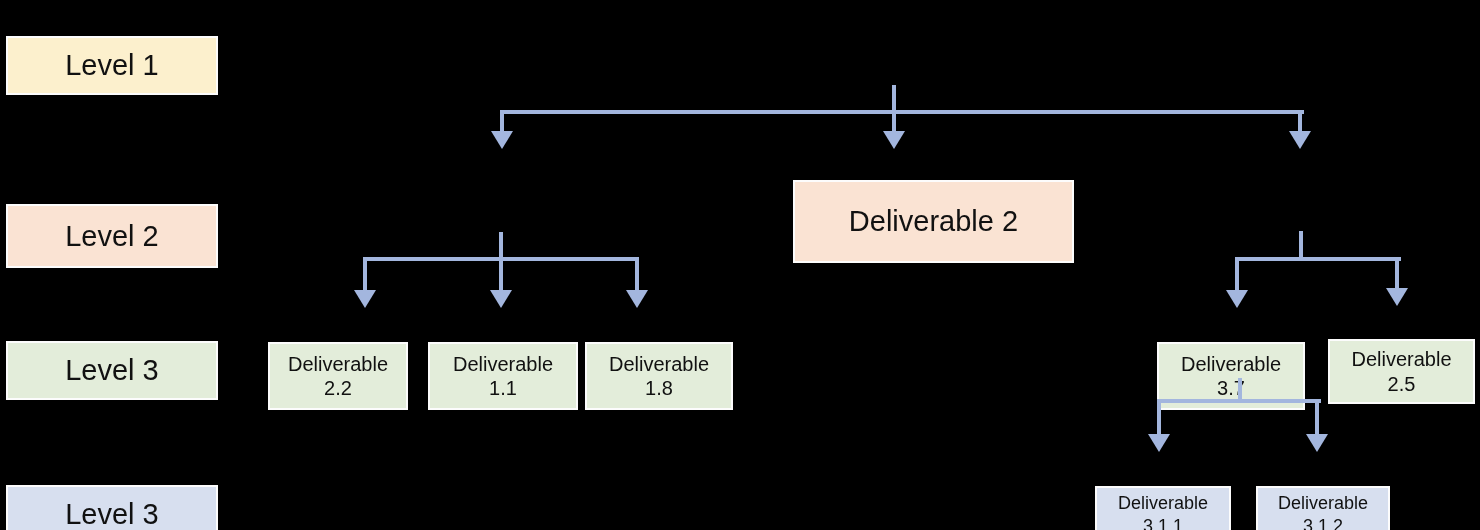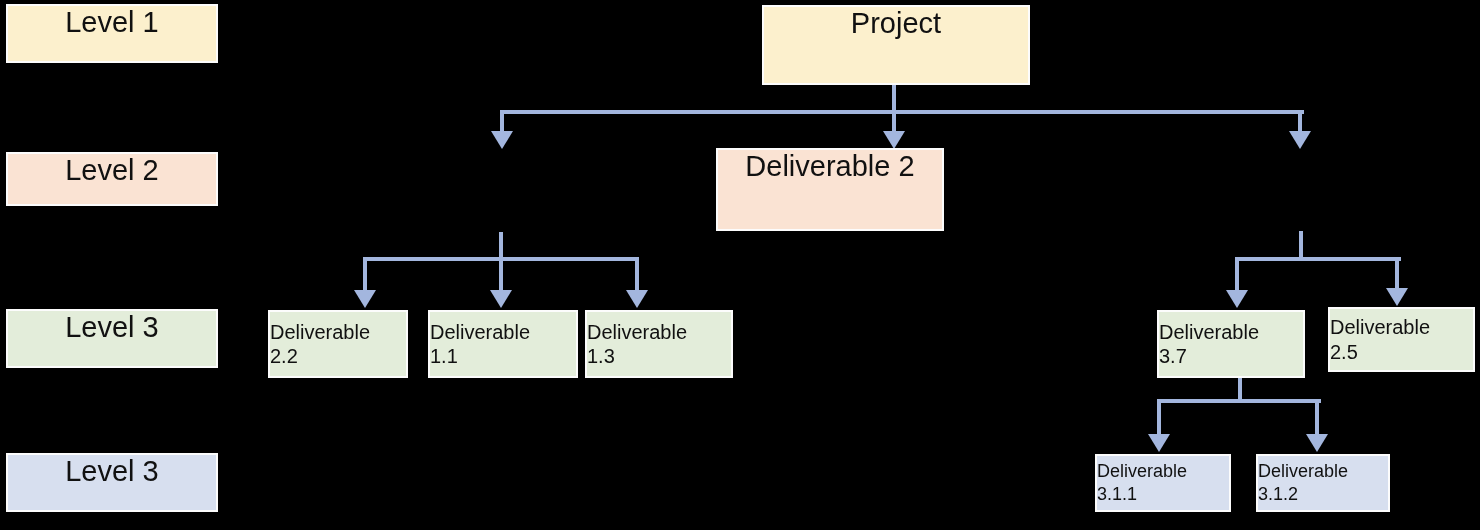--- a/index.html
+++ b/index.html
@@ -8,22 +8,22 @@
     --level3-fill:#e3edda; --level4-fill:#d7dfef; --box-border:#fcfcfc;
     --connector:#a3b6de; --text:#111111;
   }
   * { margin:0; padding:0; box-sizing:border-box; }
   html,body { background:var(--background); }
   .stage {
     position:relative; width:1480px; height:530px; background:var(--background);
     overflow:hidden; font-family:"Liberation Sans", sans-serif; color:var(--text);
   }
   .box {
-    position:absolute; display:flex; align-items:flex-start; justify-content:center;
-    text-align:center; border:2px solid var(--box-border);
+    position:absolute; display:flex; align-items:center; justify-content:center;
+    text-align:center; border:2px solid var(--box-border);margin-top:32px;
   }
   .lv1 { background:var(--level1-fill); }
   .lv2 { background:var(--level2-fill); }
   .lv3 { background:var(--level3-fill); }
   .lv4 { background:var(--level4-fill); }
   .big  { font-size:29px; }
   .small{ font-size:20px; line-height:1.22; flex-direction:column; }
   .tiny { font-size:18px; line-height:1.28; flex-direction:column; }
   .small span, .tiny span { display:block; }
   .line  { position:absolute; background:var(--connector); }
@@ -34,43 +34,40 @@
   }
 </style>
 </head>
 <body>
 
 <div class="stage">
 
   <div class="box lv1 big" style="left:6px;top:4px;width:212px;height:59px">
     <span>Level 1</span>
   </div>
-  <div class="box lv2 big" style="left:6px;top:152px;width:212px;height:54px">
+  <div class="box lv2 big" style="left:6px;top:172px;width:212px;height:64px">
     <span>Level 2</span>
   </div>
   <div class="box lv3 big" style="left:6px;top:309px;width:212px;height:59px">
     <span>Level 3</span>
   </div>
   <div class="box lv4 big" style="left:6px;top:453px;width:212px;height:59px">
     <span>Level 3</span>
   </div>
 
-  <div class="box lv1 big" style="left:762px;top:5px;width:268px;height:80px">
-    <span>Project</span>
-  </div>
 
   <div class="line" style="left:500px;top:110px;width:804px;height:4px"></div>
   <div class="line" style="left:500px;top:112px;width:4px;height:22px"></div>
   <div class="arrow" style="left:491px;top:131px"></div>
   <div class="line" style="left:892px;top:85px;width:4px;height:48px"></div>
   <div class="arrow" style="left:883px;top:131px"></div>
   <div class="line" style="left:1298px;top:112px;width:4px;height:22px"></div>
   <div class="arrow" style="left:1289px;top:131px"></div>
 
-  <div class="box lv2 big" style="left:716px;top:148px;width:228px;height:83px">
+  <div class="box lv2 big" style="left:793px;top:148px;width:281px;height:83px">
     <span>Deliverable 2</span>
   </div>
 
   <div class="line" style="left:499px;top:232px;width:4px;height:58px"></div>
   <div class="line" style="left:363px;top:257px;width:276px;height:4px"></div>
   <div class="line" style="left:363px;top:259px;width:4px;height:32px"></div>
   <div class="arrow" style="left:354px;top:290px"></div>
   <div class="arrow" style="left:490px;top:290px"></div>
   <div class="line" style="left:635px;top:259px;width:4px;height:32px"></div>
   <div class="arrow" style="left:626px;top:290px"></div>
@@ -85,21 +82,21 @@
   <div class="box lv3 small" style="left:268px;top:310px;width:140px;height:68px">
     <span>Deliverable</span>
     <span>2.2</span>
   </div>
   <div class="box lv3 small" style="left:428px;top:310px;width:150px;height:68px">
     <span>Deliverable</span>
     <span>1.1</span>
   </div>
   <div class="box lv3 small" style="left:585px;top:310px;width:148px;height:68px">
     <span>Deliverable</span>
-    <span>1.3</span>
+    <span>1.8</span>
   </div>
   <div class="box lv3 small" style="left:1157px;top:310px;width:148px;height:68px">
     <span>Deliverable</span>
     <span>3.7</span>
   </div>
   <div class="box lv3 small" style="left:1328px;top:307px;width:147px;height:65px">
     <span>Deliverable</span>
     <span>2.5</span>
   </div>
 

